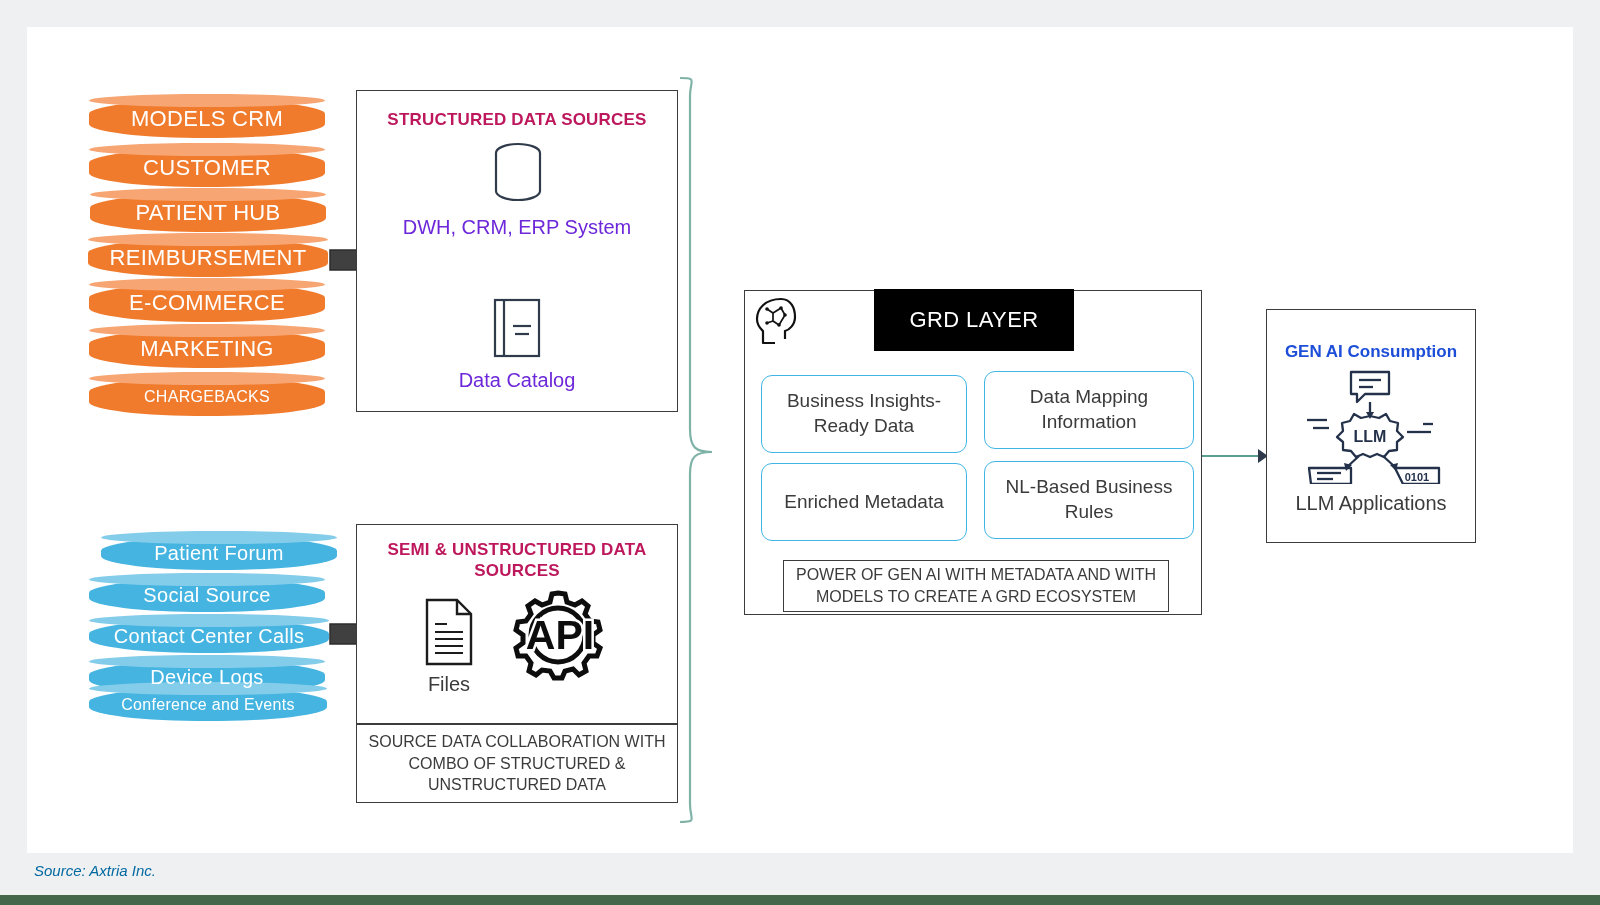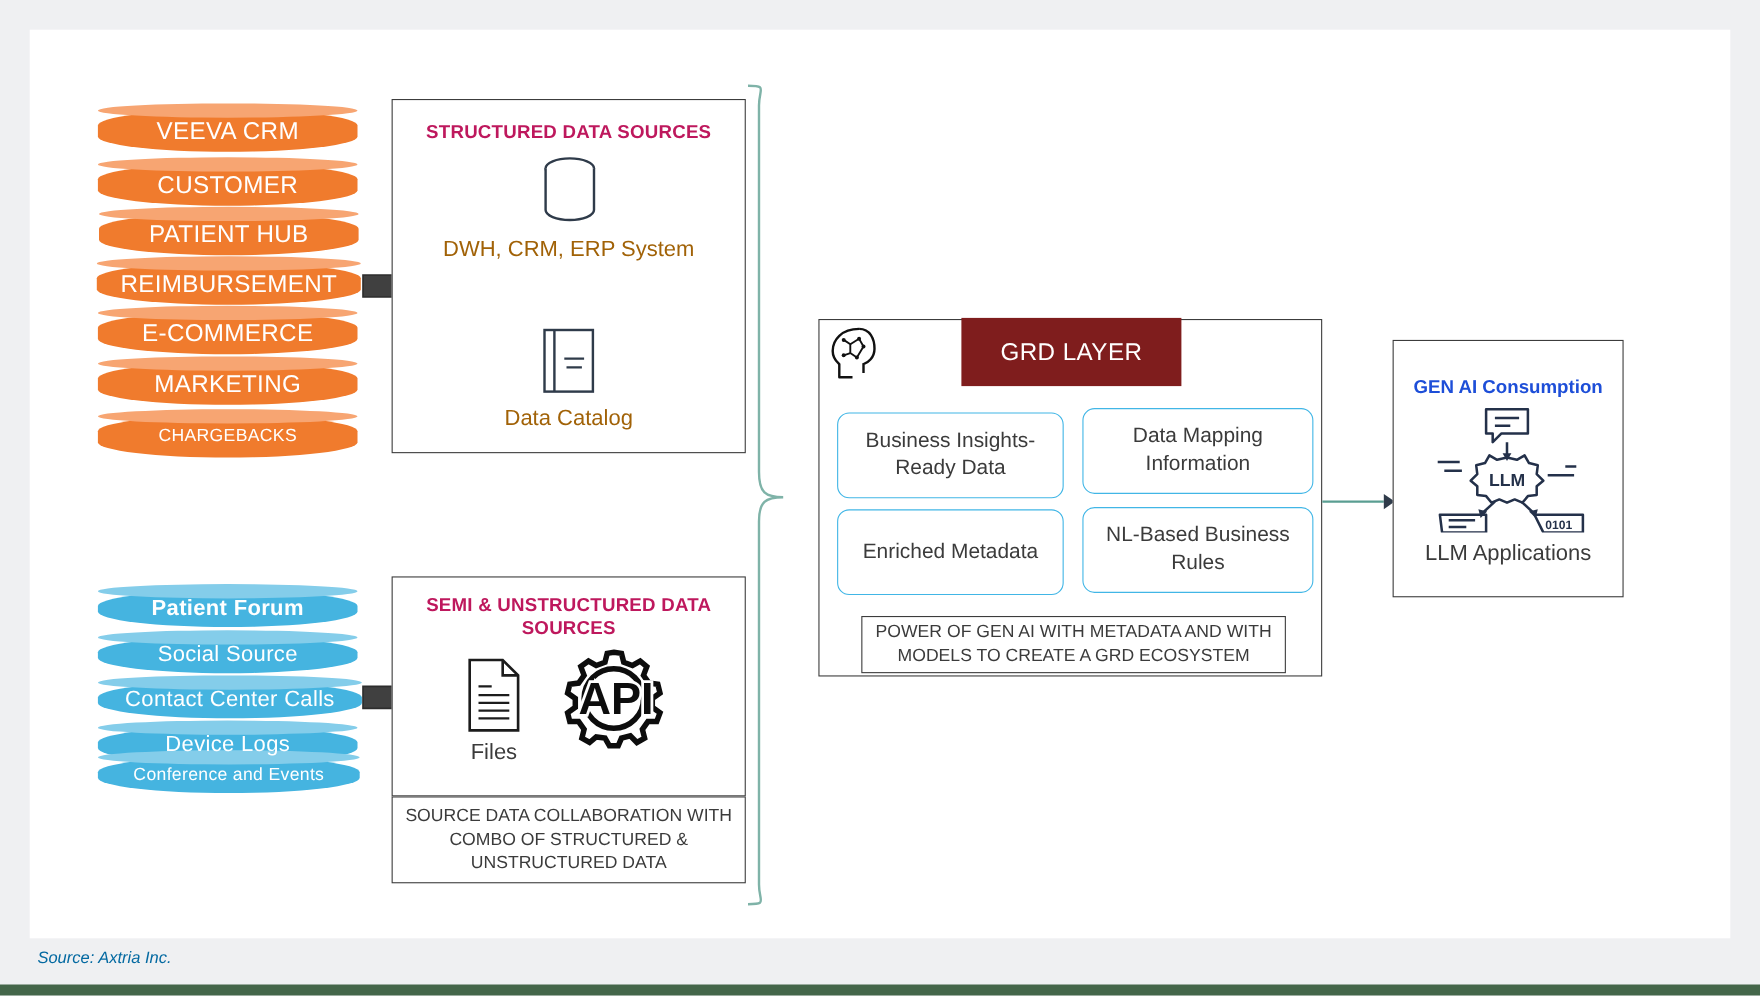--- a/index.html
+++ b/index.html
@@ -57,39 +57,39 @@
     background:#ffffff;
     box-sizing:border-box;
   }
   .box-title{
     position:absolute;width:100%;text-align:center;
     font-weight:bold;color:#be185d;
     font-size:17px;letter-spacing:.2px;line-height:1.25;
   }
   .box-label{
     position:absolute;width:100%;text-align:center;
-    color:#a16207;font-size:20px;line-height:1.3;
+    color:#6d28d9;font-size:20px;line-height:1.3;
   }
   .caption-box{
     position:absolute;border:1.6px solid #3c3c3c;background:#fff;
     box-sizing:border-box;
     display:flex;align-items:center;justify-content:center;
     text-align:center;color:#3b3b3b;font-size:16px;line-height:1.35;
     padding:4px 10px;
   }
 
   
   .block-arrow{position:absolute;}
 
   
   #grd-panel{position:absolute;left:744px;top:290px;width:458px;height:325px;
     border:1.8px solid #3c3c3c;background:#fff;box-sizing:border-box;}
   #grd-header{
     position:absolute;left:129px;top:-2px;width:200px;height:62px;
-    background:#7f1d1d;color:#fff;
+    background:#000000;color:#fff;
     display:flex;align-items:center;justify-content:center;
     font-size:22px;letter-spacing:.4px;
   }
   .grd-card{
     position:absolute;border:1.8px solid #41b6e6;border-radius:11px;
     background:#fff;box-sizing:border-box;
     display:flex;align-items:center;justify-content:center;
     text-align:center;color:#3b3b3b;font-size:19px;line-height:1.3;
     padding:4px 8px;
   }
@@ -111,21 +111,21 @@
 <body>
 
 <div id="stage">
 
   <div class="card"></div>
 
   <div id="orange-stack">
       <div class="cyl orange" style="left: 89px; top: 100px; width: 236px; height: 38px; font-size: 22px;">
         <div class="body"></div>
         <div class="top"></div>
-        <span class="txt">VEEVA CRM</span>
+        <span class="txt">MODELS CRM</span>
       </div>
       <div class="cyl orange" style="left: 89px; top: 149px; width: 236px; height: 38px; font-size: 22px;">
         <div class="body"></div>
         <div class="top"></div>
         <span class="txt">CUSTOMER</span>
       </div>
       <div class="cyl orange" style="left: 90px; top: 194px; width: 236px; height: 38px; font-size: 22px;">
         <div class="body"></div>
         <div class="top"></div>
         <span class="txt">PATIENT HUB</span>
@@ -146,21 +146,21 @@
         <span class="txt">MARKETING</span>
       </div>
       <div class="cyl orange" style="left: 89px; top: 378px; width: 236px; height: 38px; font-size: 16px;">
         <div class="body"></div>
         <div class="top"></div>
         <span class="txt">CHARGEBACKS</span>
       </div>
     </div>
 
   <div id="blue-stack">
-      <div class="cyl blue" style="left: 89px; top: 537px; width: 236px; height: 33px; font-size: 20px; font-weight: bold;">
+      <div class="cyl blue" style="left: 101px; top: 537px; width: 236px; height: 33px; font-size: 20px;">
         <div class="body"></div>
         <div class="top"></div>
         <span class="txt">Patient Forum</span>
       </div>
       <div class="cyl blue" style="left: 89px; top: 579px; width: 236px; height: 33px; font-size: 20px;">
         <div class="body"></div>
         <div class="top"></div>
         <span class="txt">Social Source</span>
       </div>
       <div class="cyl blue" style="left: 89px; top: 620px; width: 240px; height: 33px; font-size: 20px;">

